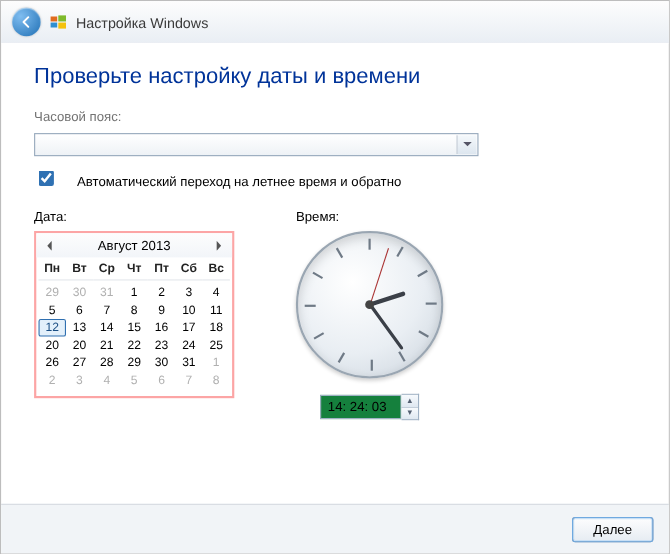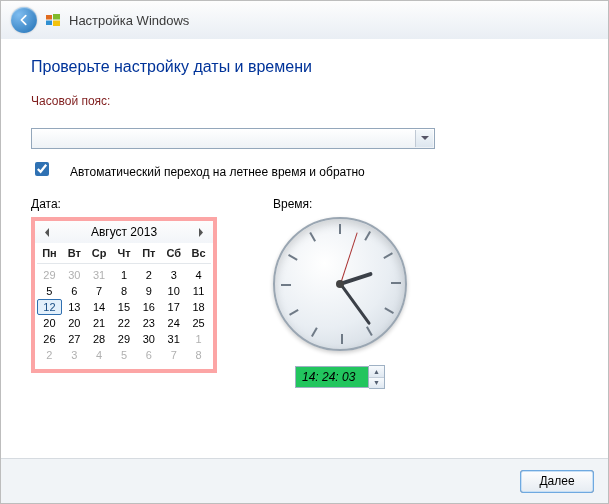--- a/index.html
+++ b/index.html
@@ -63,26 +63,26 @@
     background:#fff;
   }
 
   .content {
     flex: 1;
     padding: 18px 30px 10px 30px;
     overflow: hidden;
   }
   .heading {
     color: #003399;
-    font-size: 16px;
+    font-size: 20px;
     margin-bottom: 18px;
   }
   .label {
-    color: #7f1d1d;
-    margin-bottom: 20px;
+    color: #737373;
+    margin-bottom: 8px;
   }
   .tz-row {
     display: flex;
     align-items: center;
     gap: 0;
     margin-bottom: 10px;
   }
   .tz-select {
     flex: 0 0 404px;
     height: 21px;
@@ -124,21 +124,21 @@
     gap: 56px;
   }
   .col { }
   .section-label {
     margin-bottom: 6px;
   }
 
   
   .calendar {
     width: 178px;
-    border: 4px solid #fca5a5;
+    border: 2px solid #fca5a5;
     background: #fff;
     font-size: 11px;
     user-select: none;
   }
   .cal-header {
     display: flex;
     align-items: center;
     justify-content: space-between;
     padding: 4px 6px;
     background: linear-gradient(#fdfdfd,#f2f5f9);
@@ -230,23 +230,22 @@
     display: flex;
     align-items: center;
   }
   .time-input {
     border: 1px solid #9fb1c4;
     height: 20px;
     padding: 0 6px;
     font-size: 12px;
     width: 60px;
     text-align: left;
-    background:#22c55e;
+    background:#15803d;
     font-family: inherit;
-    font-style: italic;
   }
   .spinner {
     width: 15px;
     height: 22px;
     border: 1px solid #9fb1c4;
     border-left: none;
     display: flex;
     flex-direction: column;
     background:#fff;
   }

